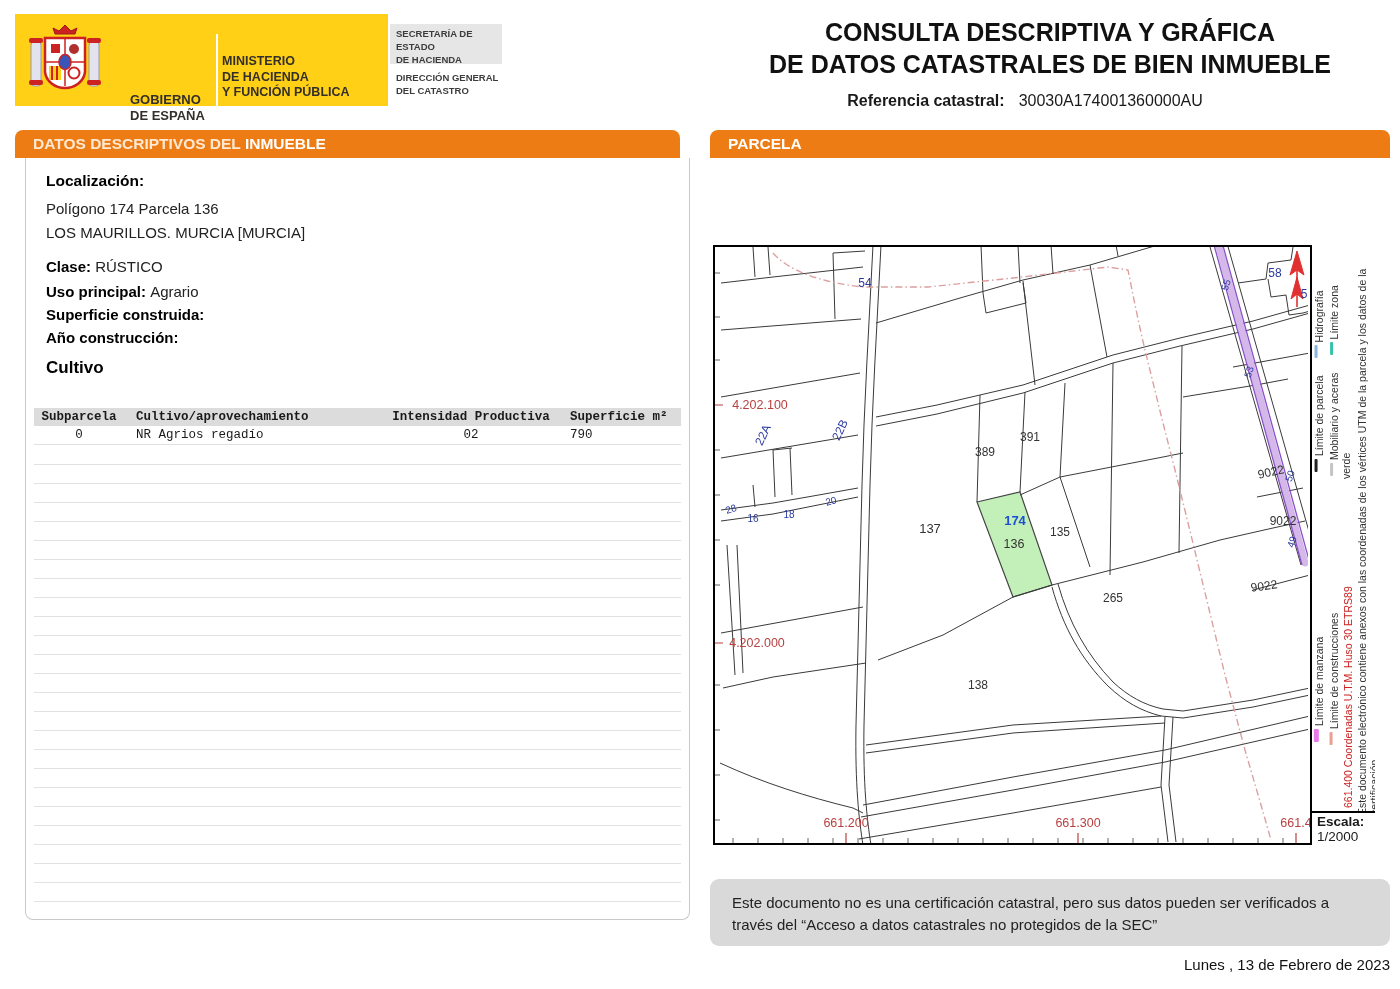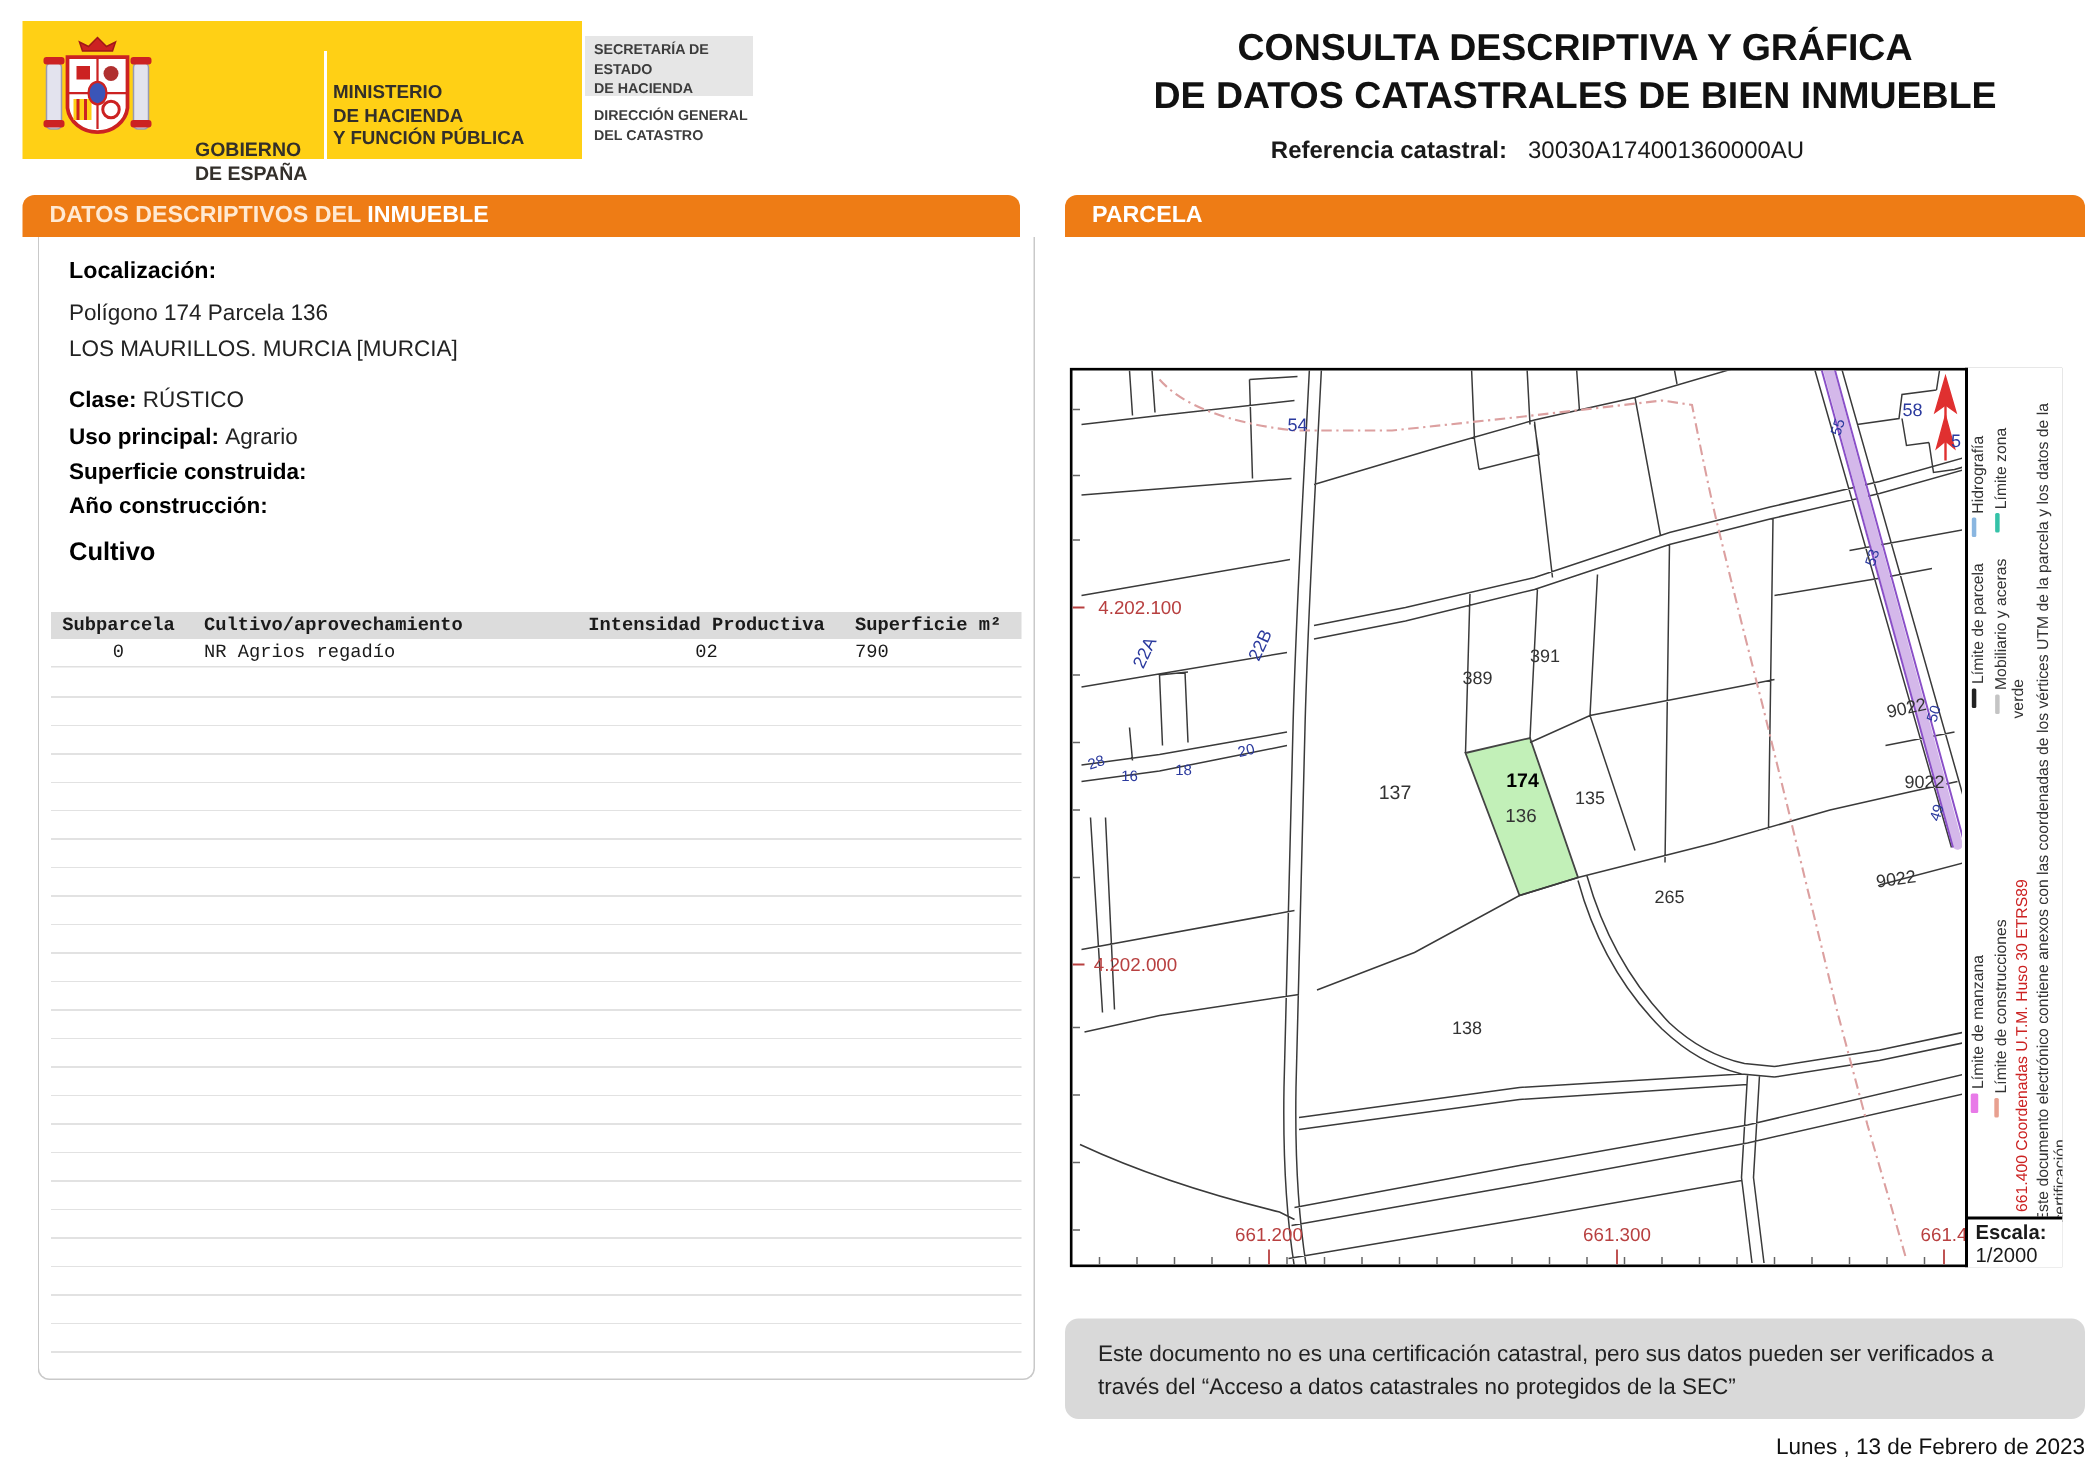--- a/index.html
+++ b/index.html
@@ -52,21 +52,21 @@
   .right-panel-hd{left:710px;top:130px;width:680px;}
   .right-panel-bd{left:710px;top:158px;width:680px;height:80px;border-radius:0 0 4px 4px;}
   .rfield{position:absolute;left:16px;font-size:15px;}
 
   
   .map{left:713px;top:245px;width:662px;height:600px;background:#fff;overflow:hidden;}
   .map svg{position:absolute;left:0;top:0;}
   .mlb{position:absolute;transform:translate(-50%,-50%);font-size:12px;color:#333;z-index:1;white-space:nowrap;}
   .blue{color:#2b3a9e;}
   .red{color:#b84040;}
-  .pur{color:#000000;font-weight:bold;font-size:13px;}
+  .pur{color:#1d4ed8;font-weight:bold;font-size:13px;}
   .sm{font-size:10px;}
 
   .legend{position:absolute;left:597px;top:0;width:65px;height:600px;background:#fff;
           border-left:2px solid #000;box-sizing:border-box;z-index:2;}
   .vtext{position:absolute;writing-mode:vertical-rl;transform:rotate(180deg);
          font-size:10.5px;color:#333;line-height:1.1;}
   .sw{display:inline-block;width:3px;height:13px;margin:3px 0;vertical-align:middle;border-radius:1px;}
   .sw-wide{width:5px;}
   .gap{display:inline-block;height:14px;}
   .redtxt{color:#cc2222;}

